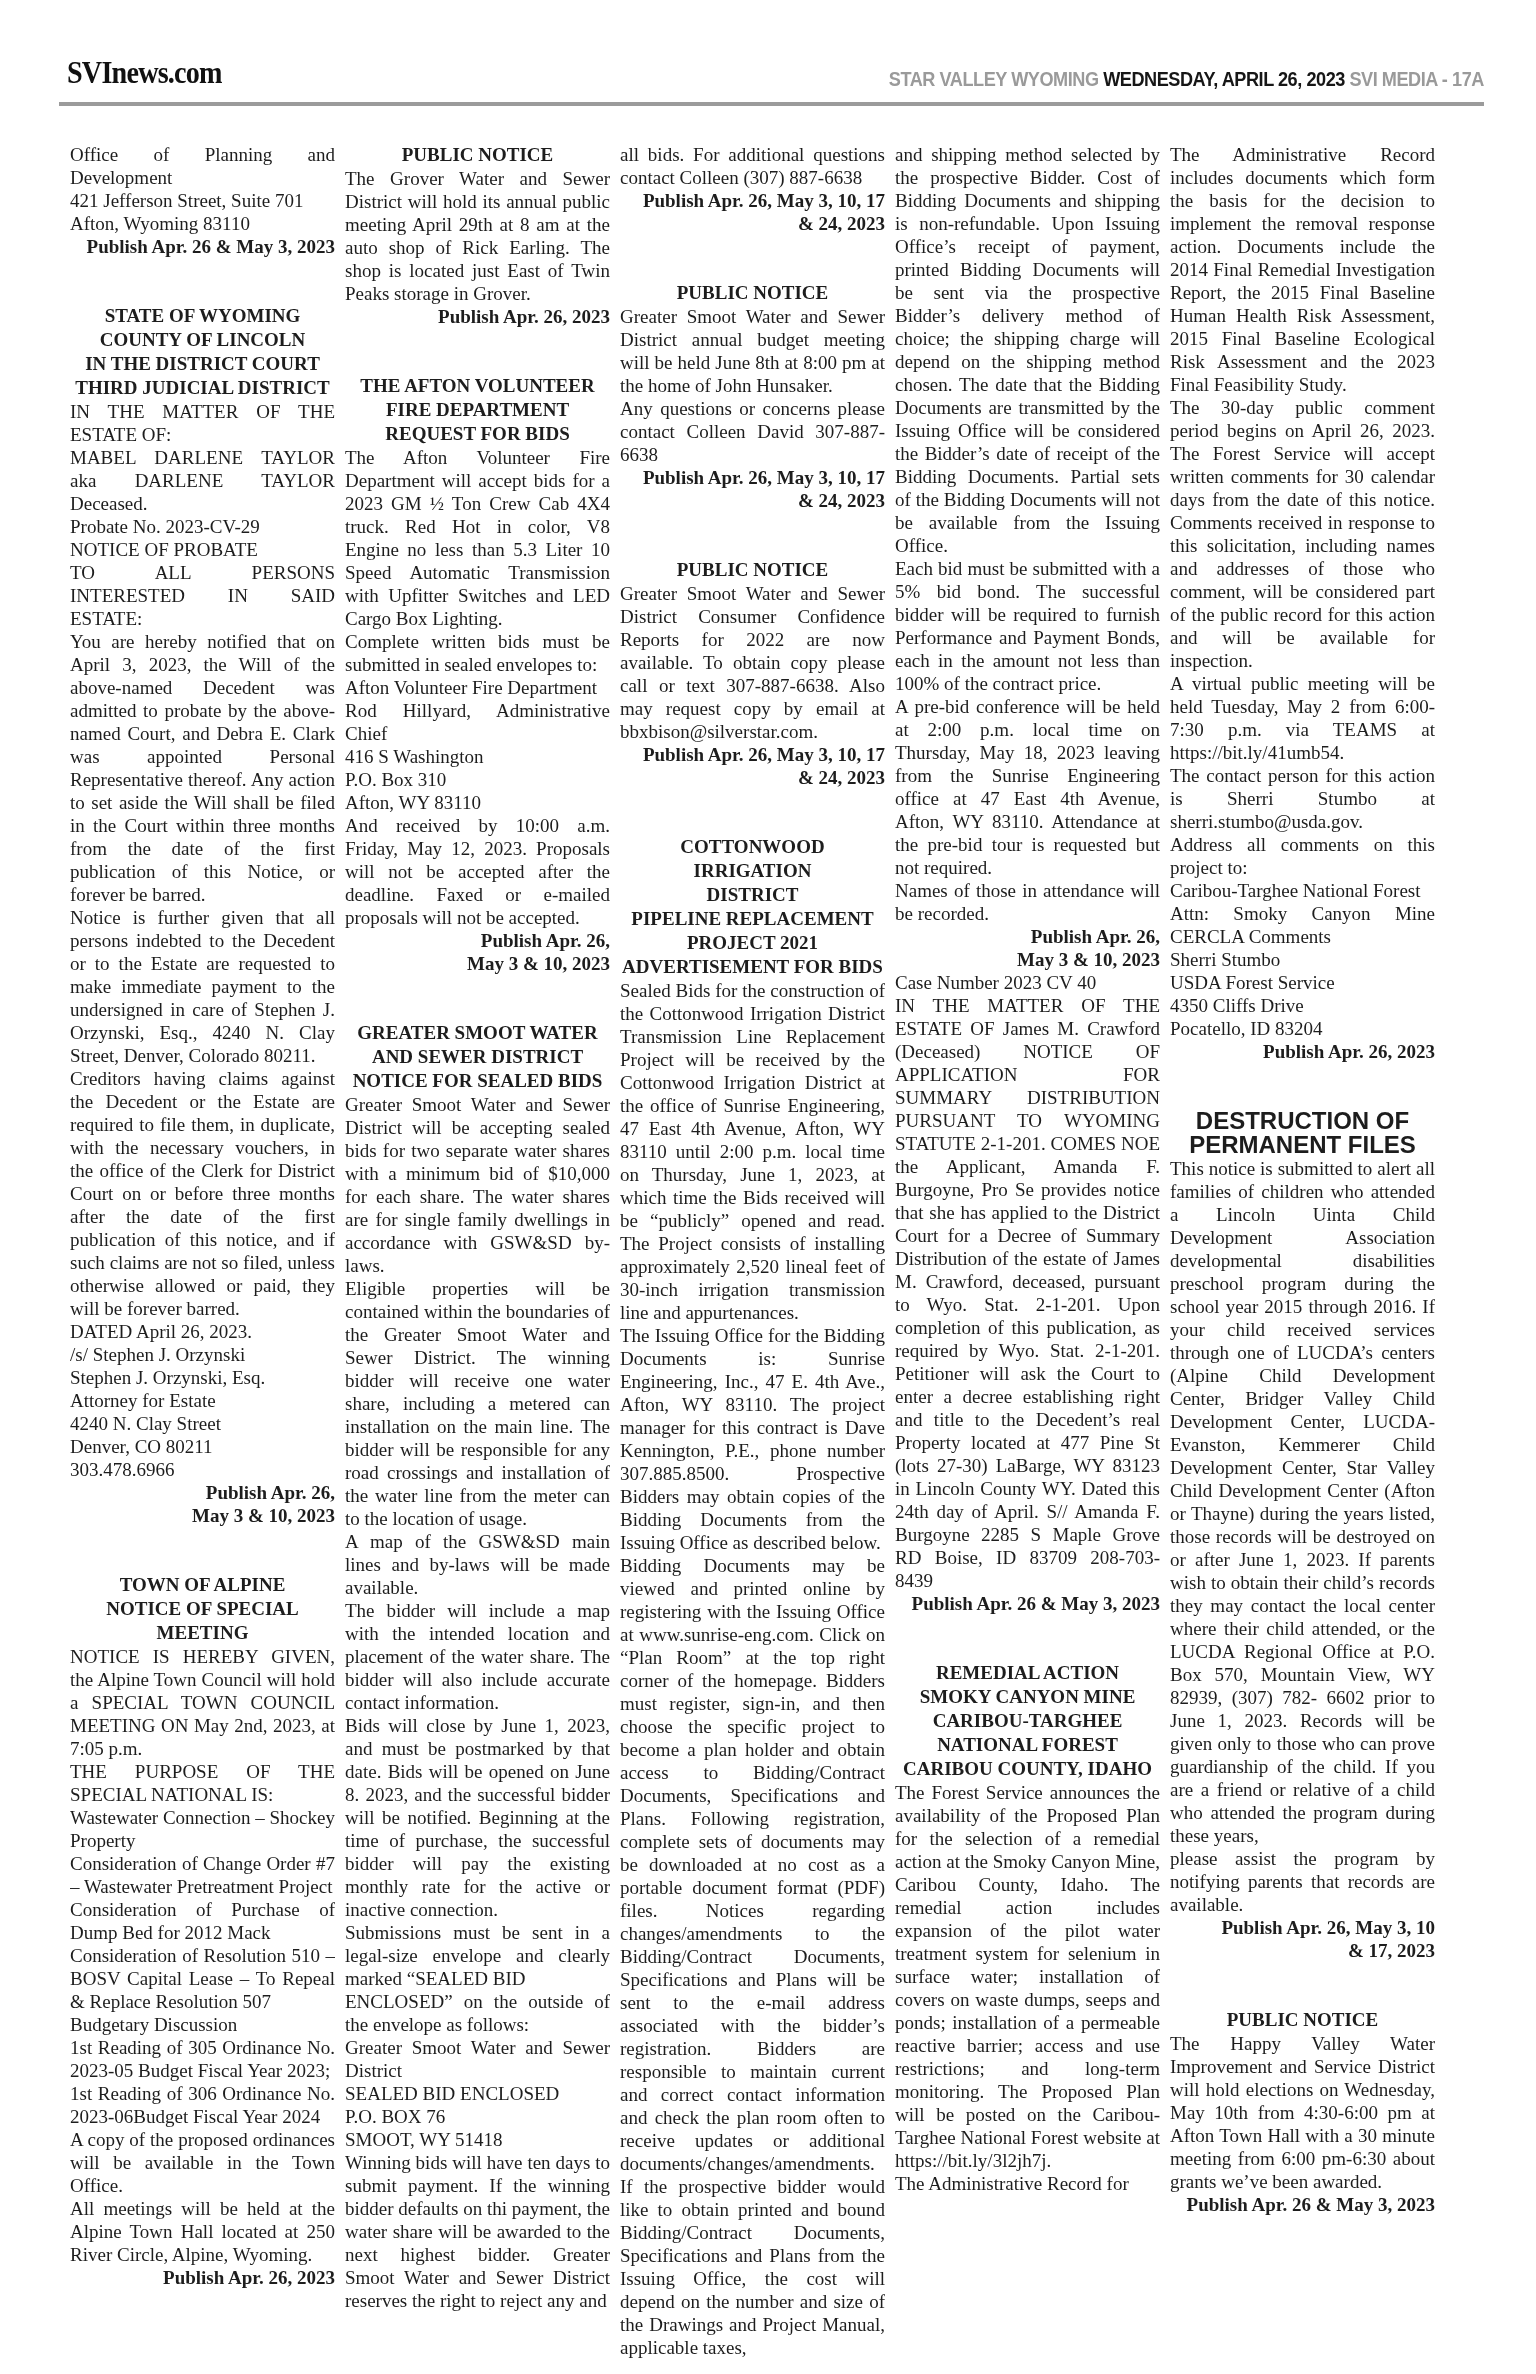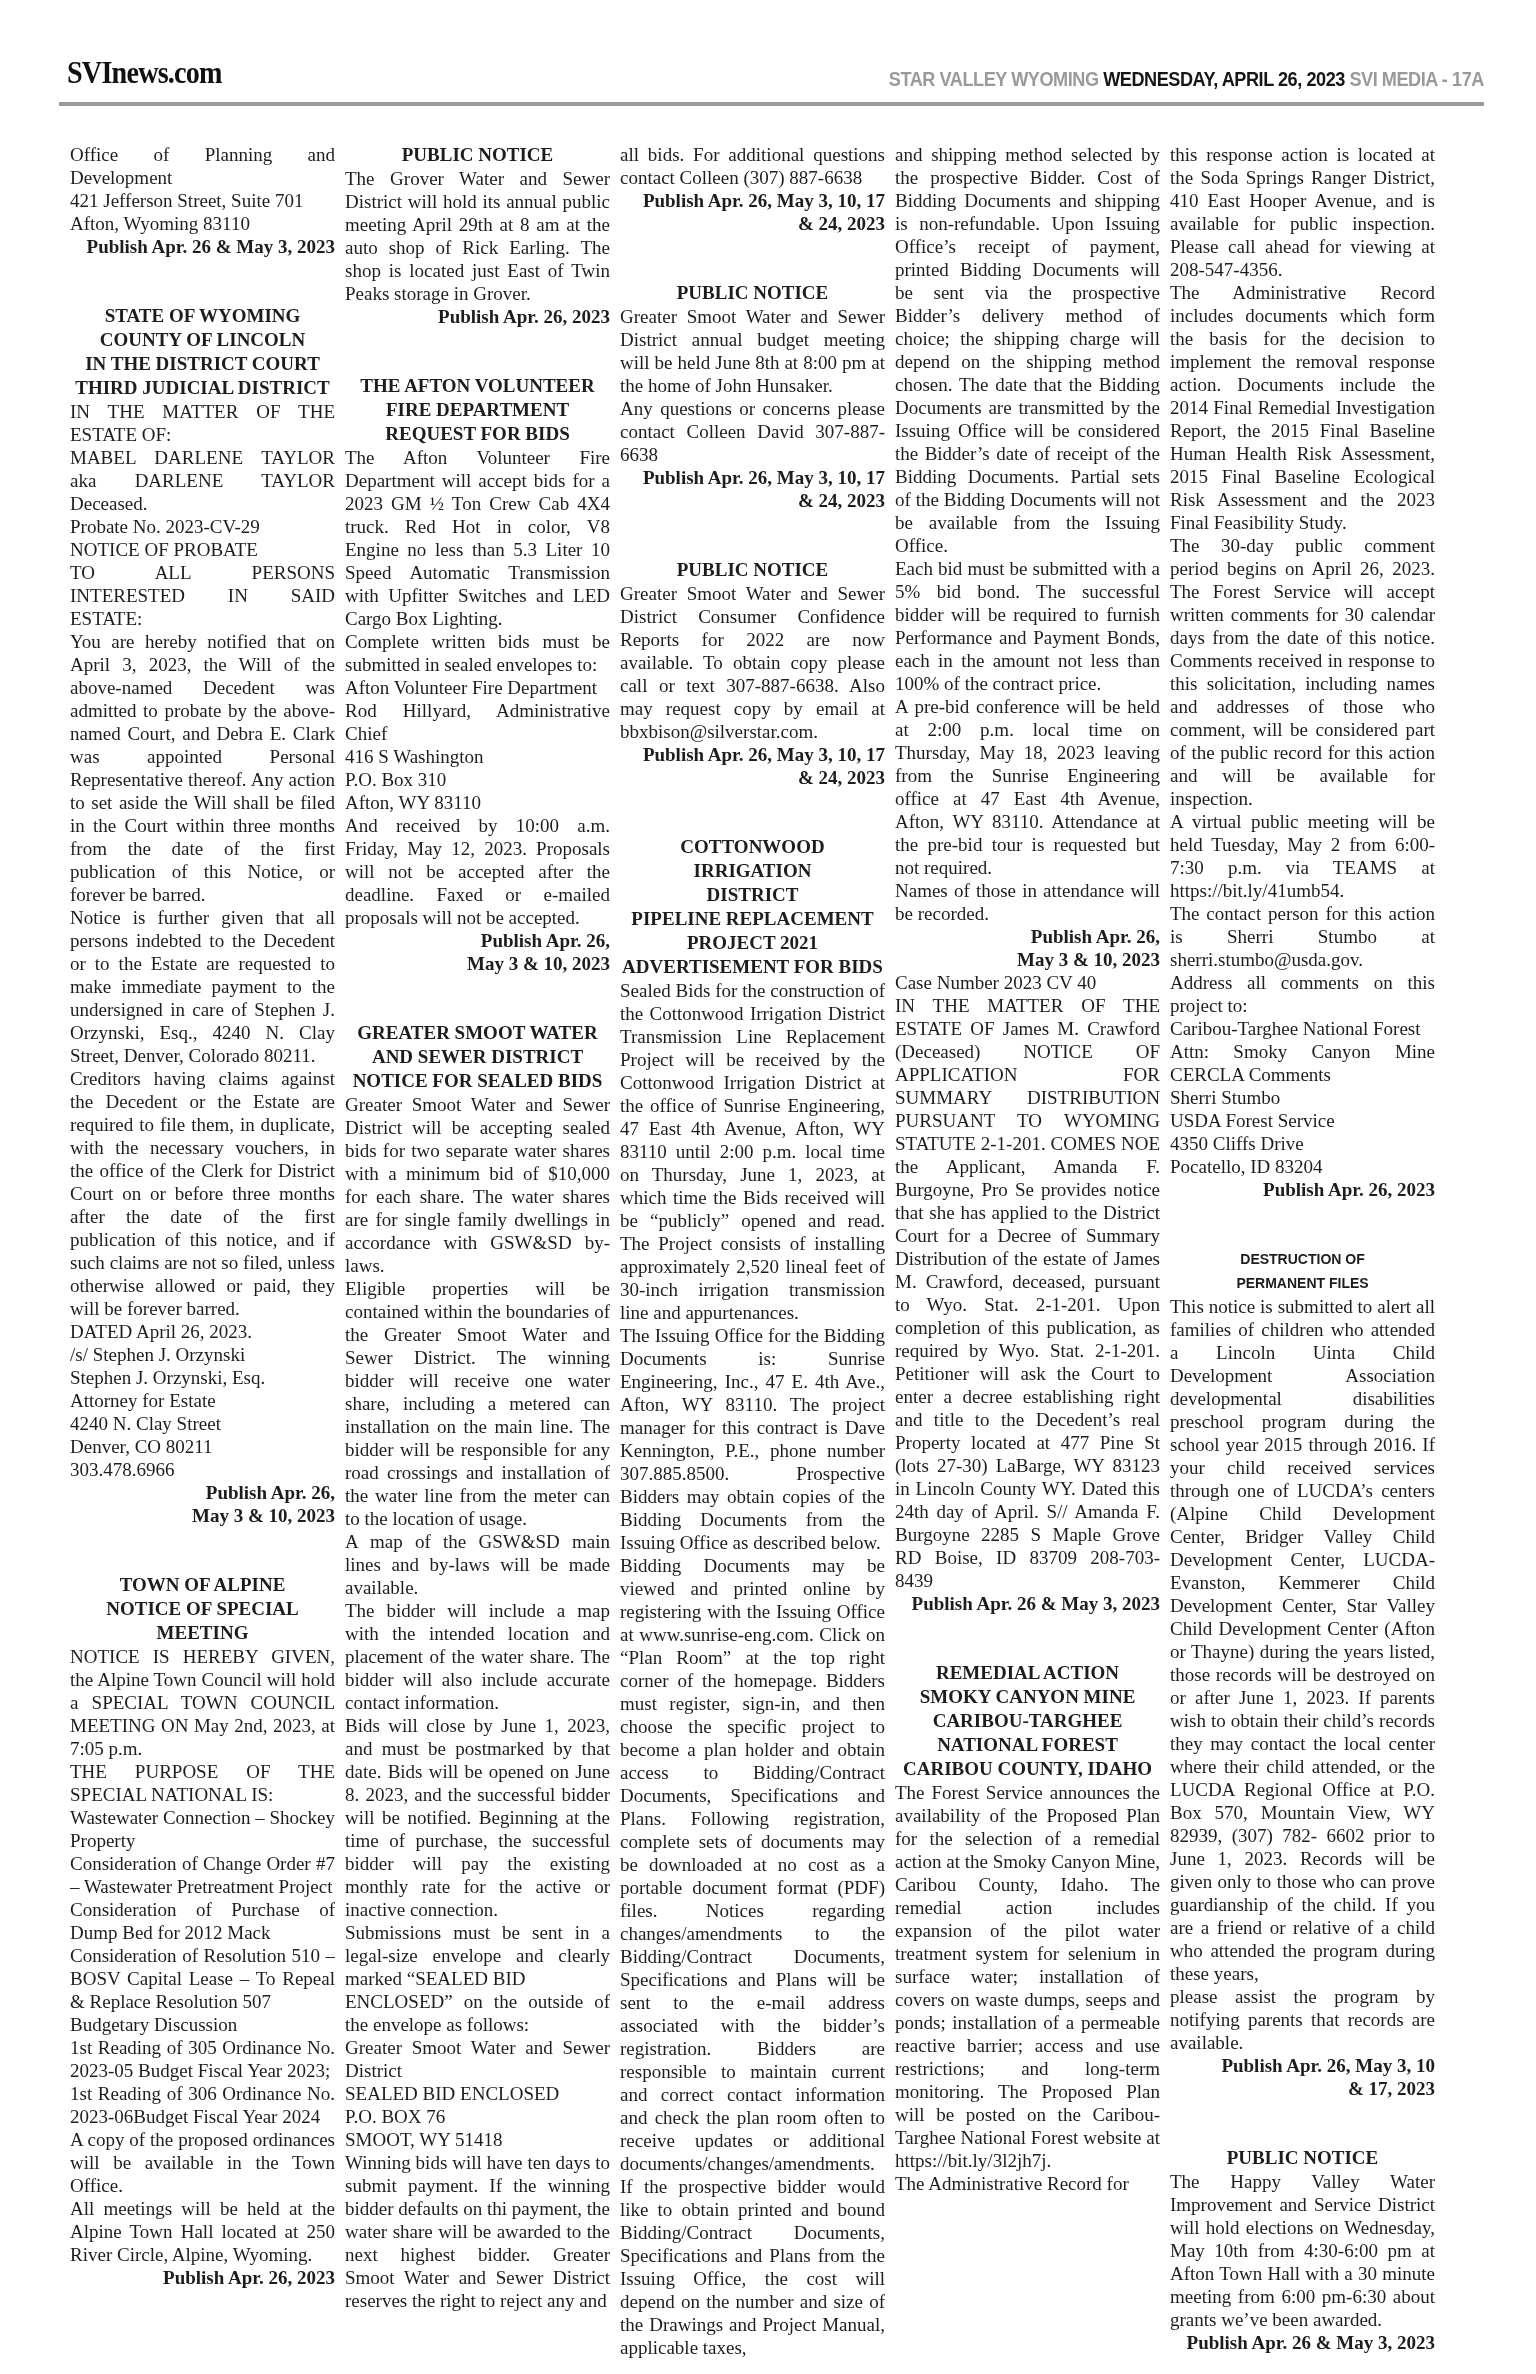--- a/index.html
+++ b/index.html
@@ -43,21 +43,21 @@
     text-align: justify;
     white-space: normal;
     margin: 0;
   }
   .block-heading {
     text-align: center; font-weight: bold;
     white-space: pre-line;
     margin-top: 46px;
     line-height: 24px;
   }
-  .block-heading.sans { font-family: "Liberation Sans", sans-serif; font-size: 14px; }
+  .block-heading.sans { font-family: "Liberation Sans", sans-serif; font-size: 24px; }
   .block-publish {
     text-align: right; font-weight: bold;
     white-space: pre-line;
   }
   .column > .block:first-child { margin-top: 0; }
 </style>
 </head>
 <body style="background: rgb(255, 255, 255); color: rgb(29, 29, 29);">
 
 <div class="masthead">
@@ -176,21 +176,20 @@
       <div class="block block-publish">Publish Apr. 26 &amp; May 3, 2023</div>
       <div class="block block-heading">REMEDIAL ACTION
 SMOKY CANYON MINE
 CARIBOU-TARGHEE
 NATIONAL FOREST
 CARIBOU COUNTY, IDAHO</div>
       <div class="block block-body">The Forest Service announces the availability of the Proposed Plan for the selection of a remedial action at the Smoky Canyon Mine, Caribou County, Idaho. The remedial action includes expansion of the pilot water treatment system for selenium in surface water; installation of covers on waste dumps, seeps and ponds; installation of a permeable reactive barrier; access and use restrictions; and long-term monitoring. The Proposed Plan will be posted on the Caribou-Targhee National Forest website at https://bit.ly/3l2jh7j.</div>
       <div class="block block-body">The Administrative Record for</div>
     </div>
     <div class="column">
-      <div class="block block-body">this response action is located at the Soda Springs Ranger District, 410 East Hooper Avenue, and is available for public inspection. Please call ahead for viewing at 208-547-4356.</div>
       <div class="block block-body">The Administrative Record includes documents which form the basis for the decision to implement the removal response action.  Documents include the 2014 Final Remedial Investigation Report, the 2015 Final Baseline Human Health Risk Assessment, 2015 Final Baseline Ecological Risk Assessment and the 2023 Final Feasibility Study.</div>
       <div class="block block-body">The 30-day public comment period begins on April 26, 2023. The Forest Service will accept written comments for 30 calendar days from the date of this notice. Comments received in response to this solicitation, including names and addresses of those who comment, will be considered part of the public record for this action and will be available for inspection.</div>
       <div class="block block-body">A virtual public meeting will be held Tuesday, May 2 from 6:00-7:30 p.m. via TEAMS at https://bit.ly/41umb54.</div>
       <div class="block block-body">The contact person for this action is Sherri Stumbo at sherri.stumbo@usda.gov.</div>
       <div class="block block-body">Address all comments on this project to:</div>
       <div class="block block-body">Caribou-Targhee National Forest</div>
       <div class="block block-body">Attn: Smoky Canyon Mine CERCLA Comments</div>
       <div class="block block-body">Sherri Stumbo</div>
       <div class="block block-body">USDA Forest Service</div>
       <div class="block block-body">4350 Cliffs Drive</div>

